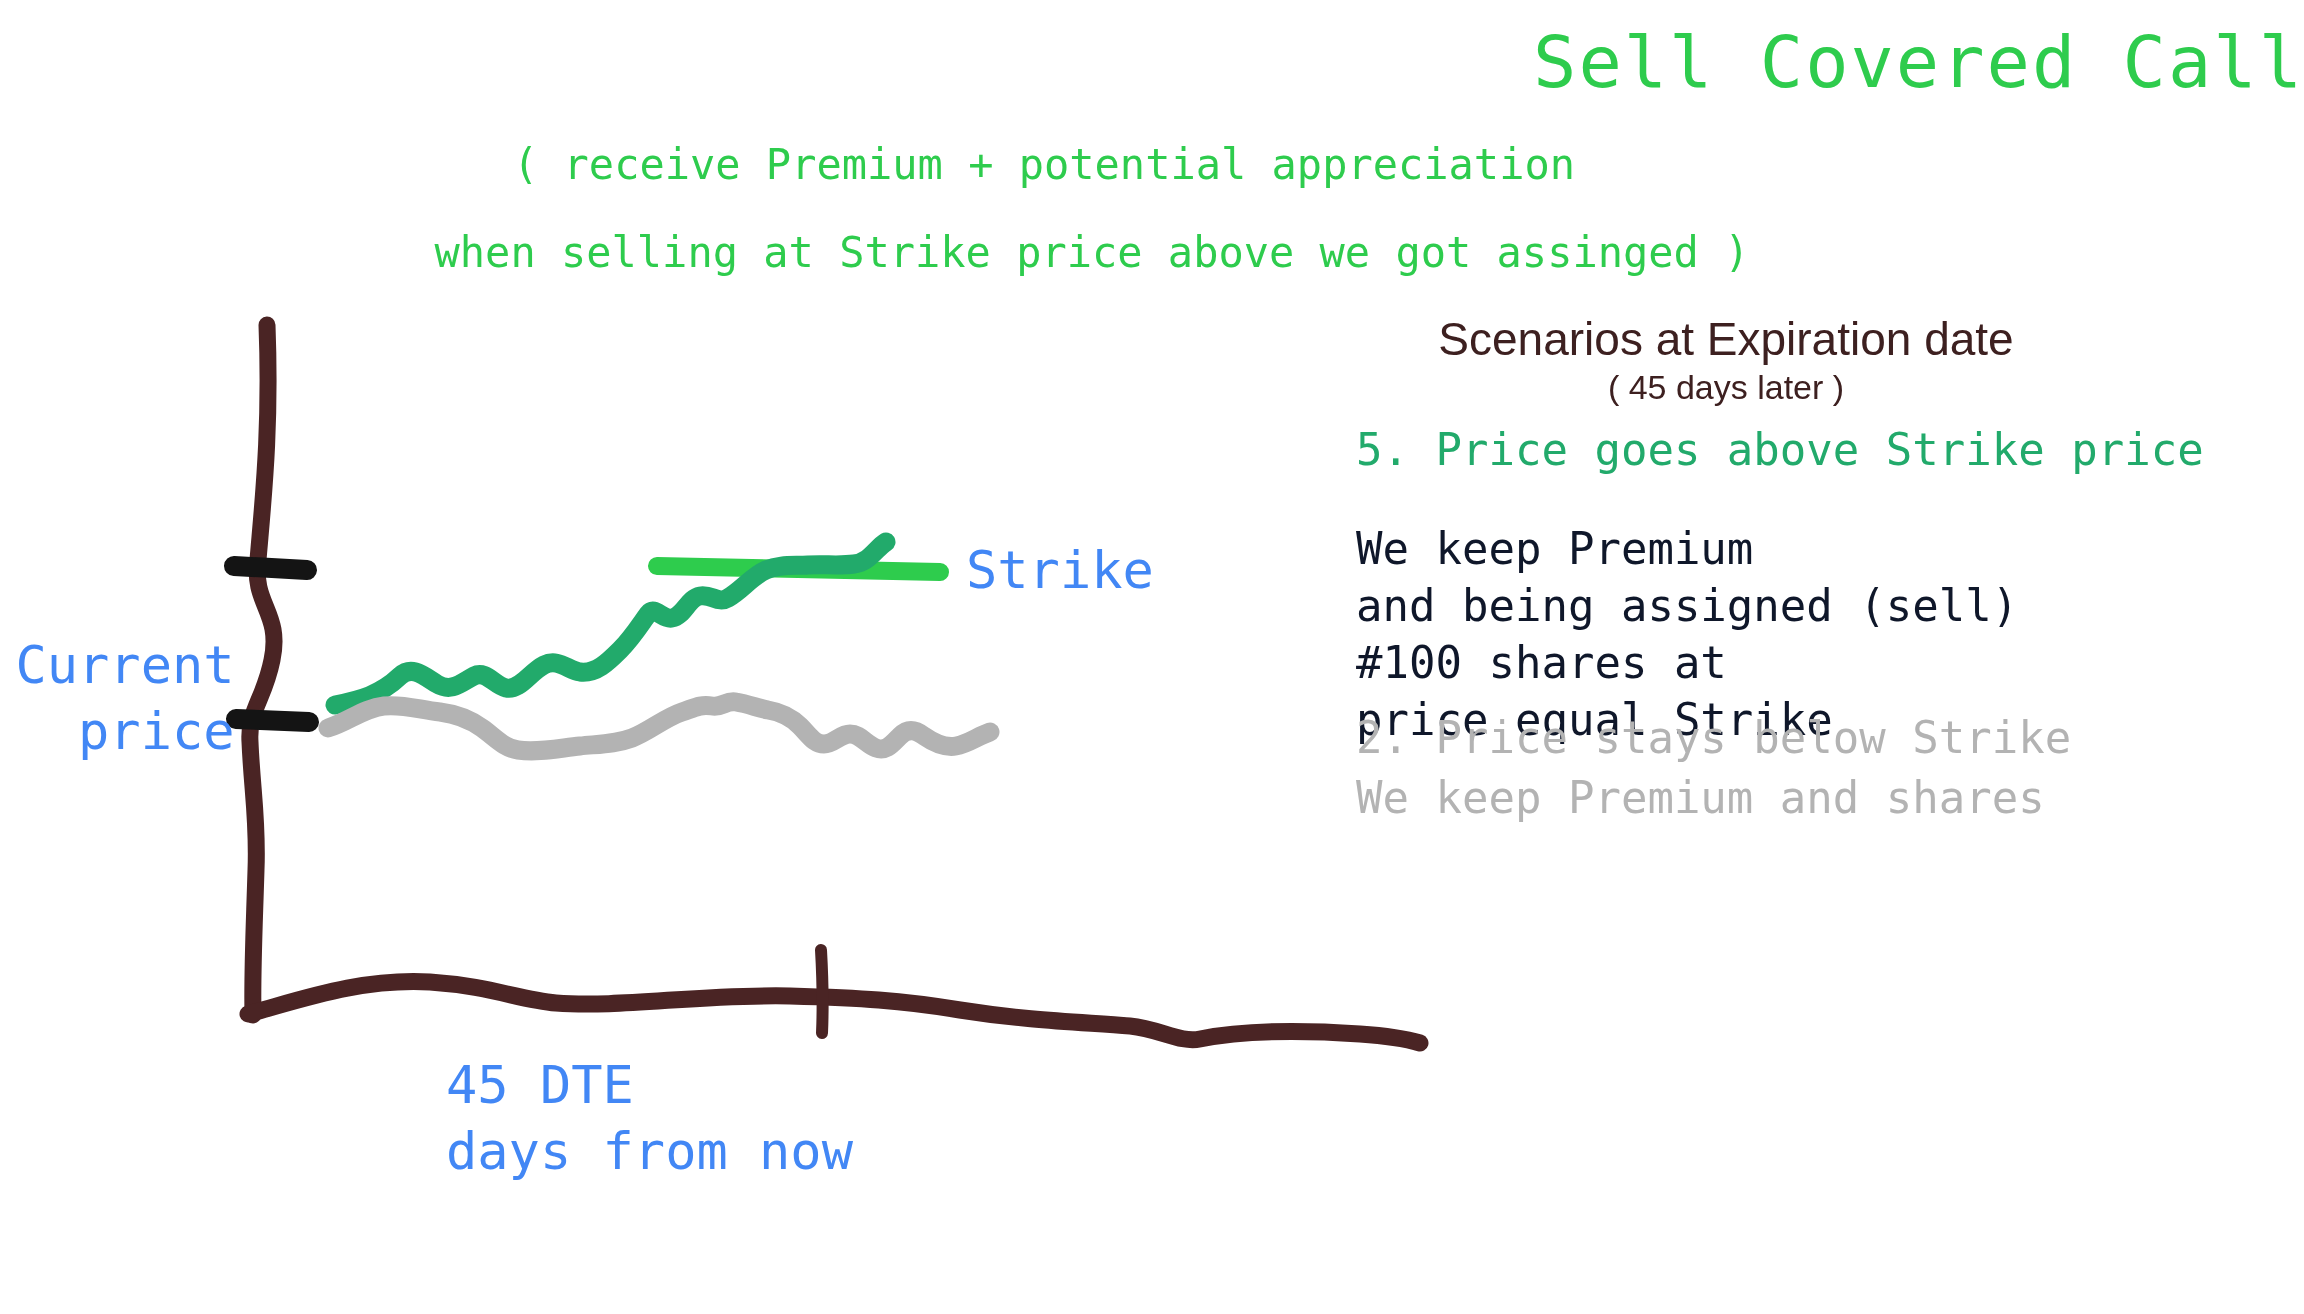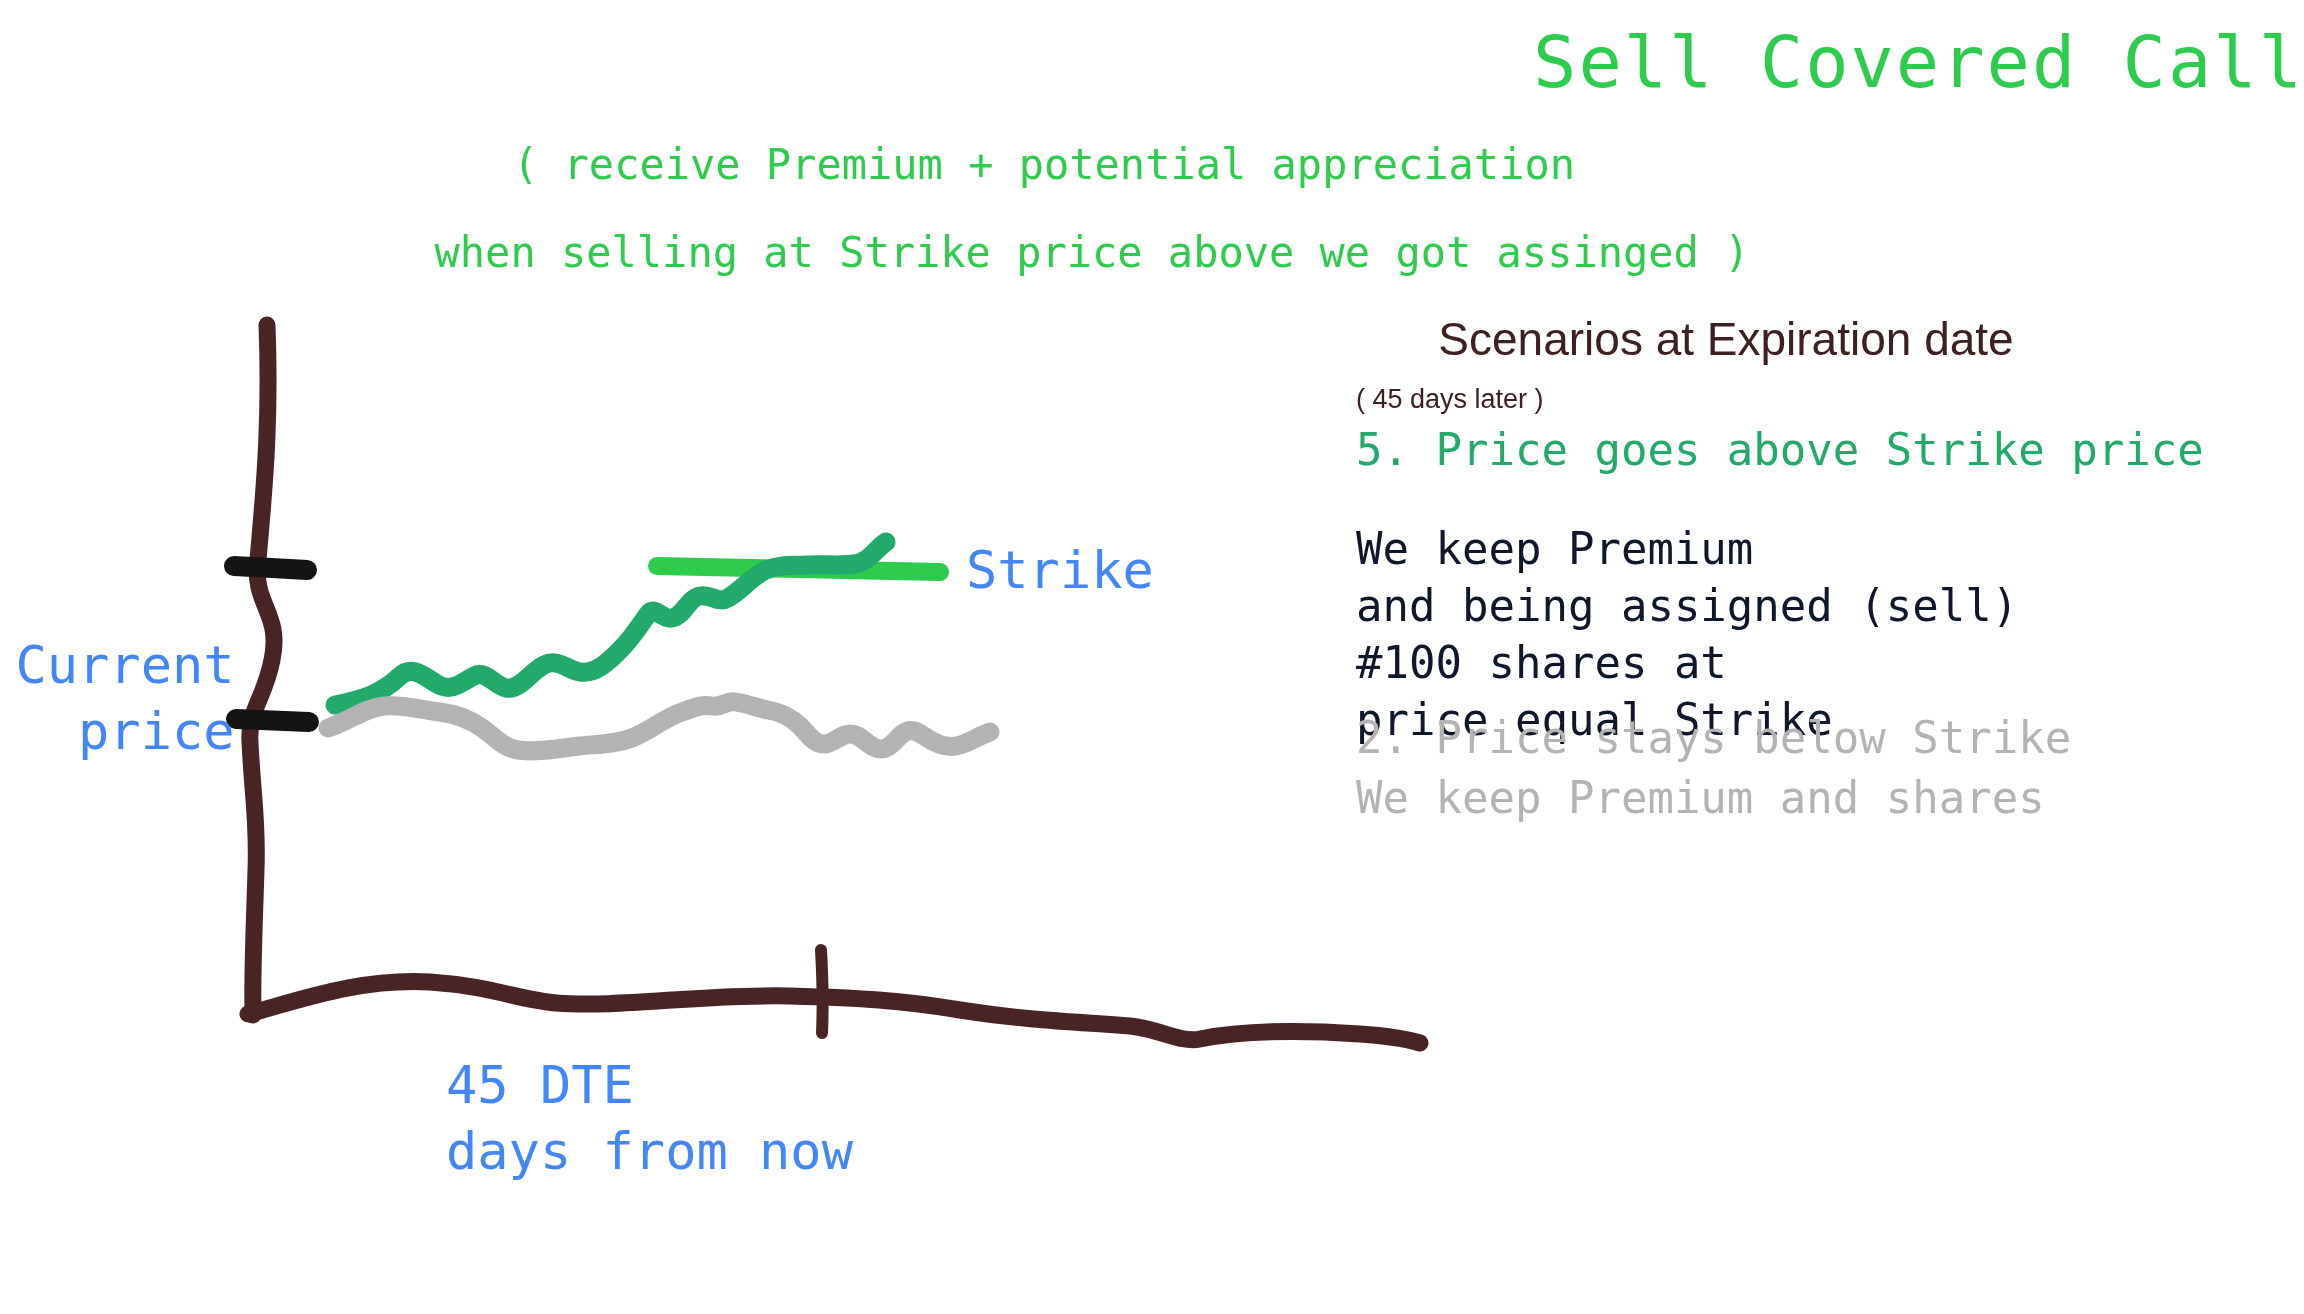--- a/index.html
+++ b/index.html
@@ -54,25 +54,26 @@
   .panel-head {
     font-family: "Liberation Sans", sans-serif;
     font-size: 46px;
     color: #3d2020;
     text-align: center;
     white-space: pre;
     width: 740px;
   }
   .panel-sub {
     font-family: "Liberation Sans", sans-serif;
-    font-size: 27px;
+    font-size: 34px;
     color: #3d2020;
+    text-align: center;
     white-space: pre;
     width: 740px;
-    margin-top: 18px;
+    margin-top: 2px;
   }
   .scenario-head {
     font-family: "DejaVu Sans Mono", monospace;
     font-size: 44px;
     color: #22aa6b;
     white-space: pre;
   }
   .scenario-body {
     font-family: "DejaVu Sans Mono", monospace;
     font-size: 44px;

